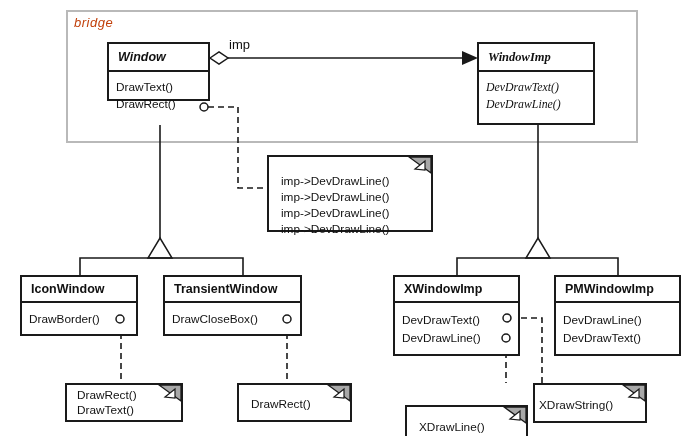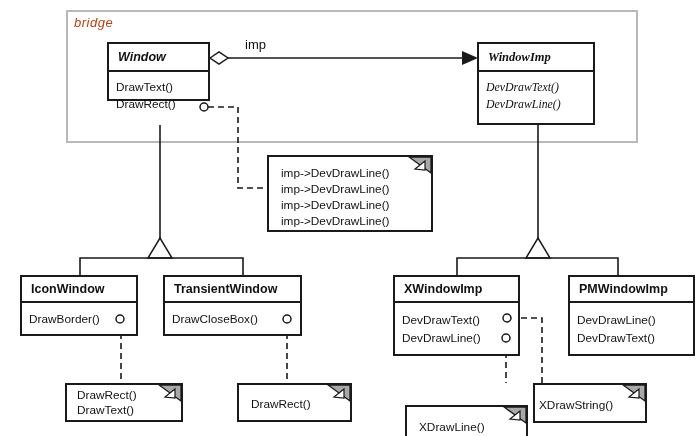--- a/index.html
+++ b/index.html
@@ -20,24 +20,24 @@
   .cls-title{border-bottom:2px solid #1a1a1a;display:flex;align-items:center;
     padding-left:9px;font-weight:bold;font-size:12.5px;box-sizing:border-box;}
   .cls-title.abstract{font-style:italic;}
   .cls-body{padding:7px 0 0 7px;}
   .m{font-size:11.8px;line-height:17px;white-space:nowrap;}
   .cls-body.tall .m{line-height:18px;}
   .cls-body.italic .m{font-style:italic;}
   
   .note{position:absolute;background:#fff;border:2px solid #1a1a1a;z-index:2;box-sizing:border-box;}
   .note .nl{font-size:11.8px;line-height:16px;white-space:nowrap;}
-  .note .pad{padding:8px 0 0 12px;}
+  .note .pad{padding:16px 0 0 12px;}
   .dogear{position:absolute;top:-1px;right:-1px;}
   
-  .assoc-label{position:absolute;left:245px;top:37px;font-size:13px;z-index:2;text-align:right;}
+  .assoc-label{position:absolute;left:229px;top:37px;font-size:13px;z-index:2;text-align:right;}
 </style>
 </head>
 <body>
 
 <div class="canvas">
 
   <div class="pkg-frame">
     <div class="pkg-label">bridge</div>
   </div>
 
@@ -95,21 +95,21 @@
   </div>
 
   <div class="cls" style="left:393px;top:275px;width:127px;height:81px;">
     <div class="cls-title" style="height:26px;">XWindowImp</div>
     <div class="cls-body tall" style="padding-top:8px;">
       <div class="m">DevDrawText()</div>
       <div class="m">DevDrawLine()</div>
     </div>
   </div>
 
-  <div class="cls" style="left:568px;top:275px;width:127px;height:81px;">
+  <div class="cls" style="left:554px;top:275px;width:127px;height:81px;">
     <div class="cls-title" style="height:26px;">PMWindowImp</div>
     <div class="cls-body tall" style="padding-top:8px;">
       <div class="m">DevDrawLine()</div>
       <div class="m">DevDrawText()</div>
     </div>
   </div>
 
   <div class="note" style="left:267px;top:155px;width:166px;height:77px;">
     <svg class="dogear" width="26" height="20">
       <polygon points="3,1 25,1 25,17" fill="#a8a8a8" stroke="#1a1a1a" stroke-width="1.3"></polygon>

